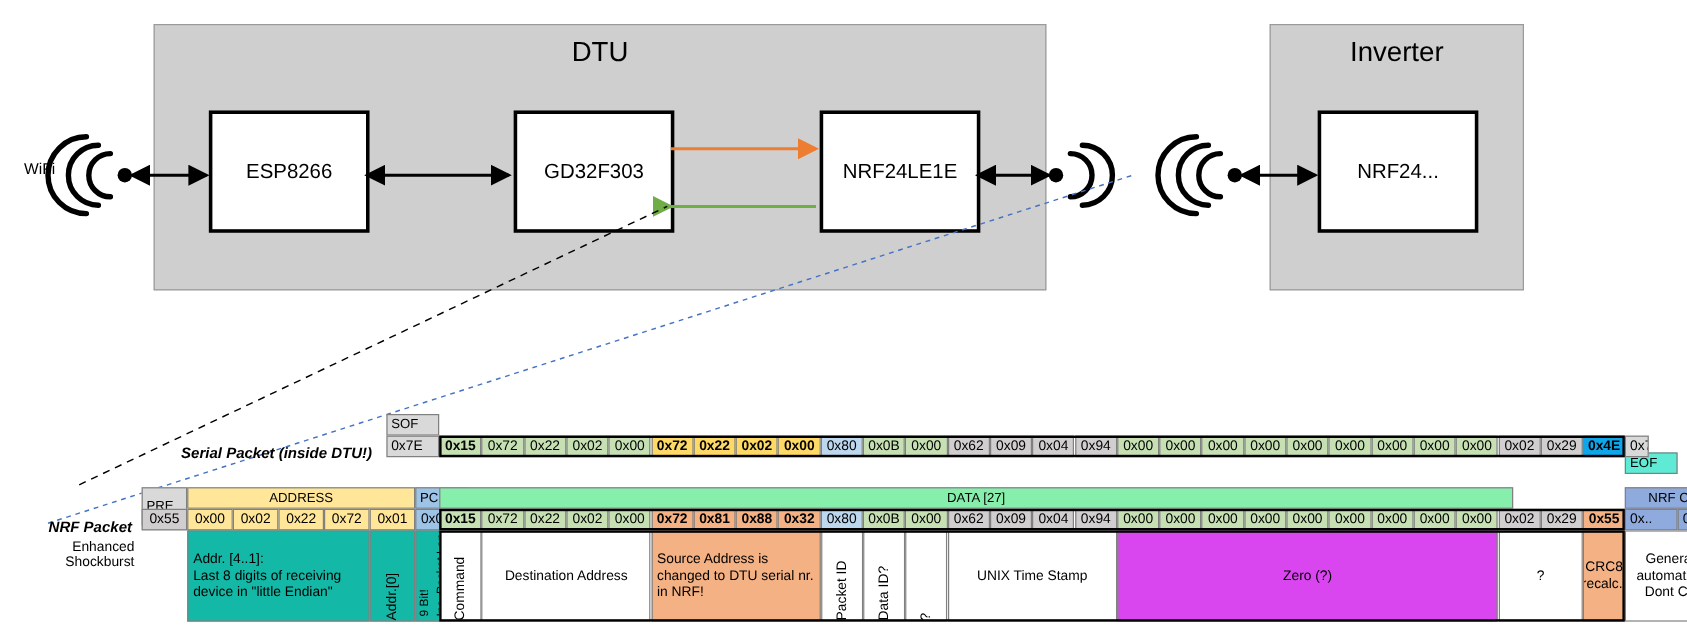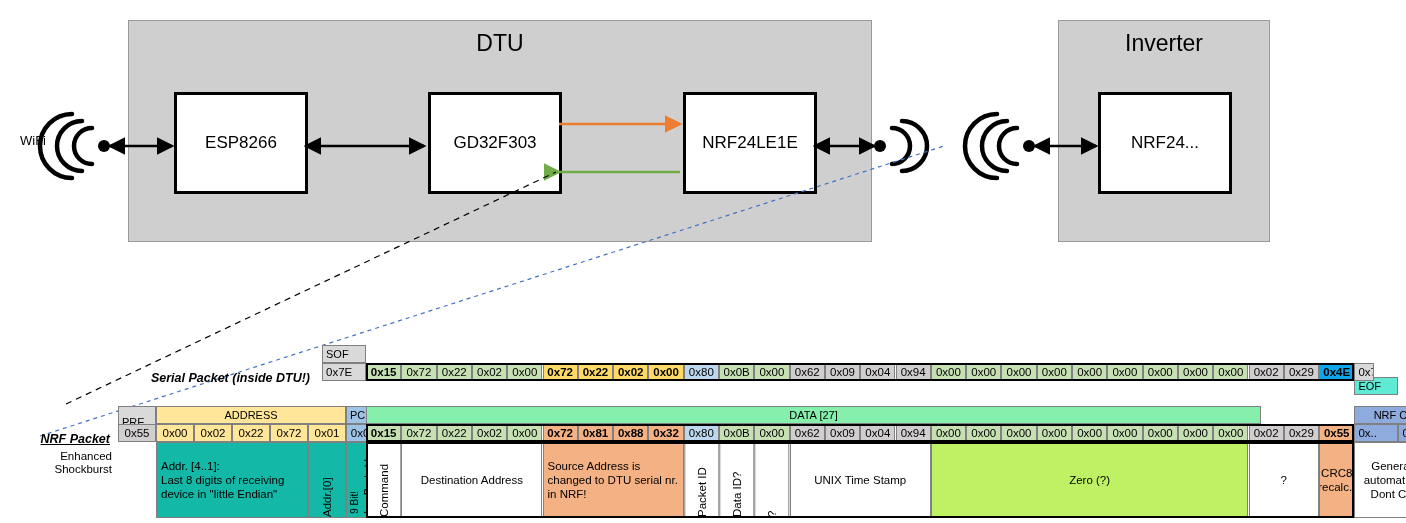--- a/index.html
+++ b/index.html
@@ -109,21 +109,21 @@
     <path d="M997,114 A32,32 0 0 0 997,178"></path>
   </g>
   <circle cx="1029" cy="146" r="6" fill="#000"></circle>
   <line x1="1035" y1="146" x2="1096" y2="146" stroke="#000" stroke-width="2.5" marker-start="url(#abr)" marker-end="url(#ab)"></line>
 
   <line x1="66" y1="404" x2="556" y2="172" stroke="#000" stroke-width="1.2" stroke-dasharray="6,5"></line>
   <line x1="40" y1="436" x2="944" y2="146" stroke="#4472c4" stroke-width="1.2" stroke-dasharray="4,4"></line>
 </svg>
 
 <div class="ptitle" style="left:0px;top:371px;width:310px;">Serial Packet (inside DTU!)</div>
-<div class="ptitle" style="left:0px;top:432px;width:110px;text-decoration:underline;">NRF Packet</div>
+<div class="ptitle" style="left:0px;top:432px;width:110px;">NRF Packet</div>
 <div class="psub" style="left:0px;top:450px;width:112px;">Enhanced Shockburst</div>
 
 <div id="tables">
     <div class="cell grp" style="left:322px;top:345px;width:44px;height:18px;background:#d9d9d9;justify-content:flex-start;padding-left:3px;">SOF</div>
     <div class="cell hx" style="left:322px;top:363px;width:44px;height:18px;background:#d9d9d9;justify-content:flex-start;padding-left:3px;">0x7E</div>
     <div class="cell hx bold" style="left:366px;top:363px;width:35.3px;height:18px;background:#c6e0b4;">0x15</div>
     <div class="cell hx" style="left:401.3px;top:363px;width:35.3px;height:18px;background:#c6e0b4;">0x72</div>
     <div class="cell hx" style="left:436.6px;top:363px;width:35.3px;height:18px;background:#c6e0b4;">0x22</div>
     <div class="cell hx" style="left:471.9px;top:363px;width:35.3px;height:18px;background:#c6e0b4;">0x02</div>
     <div class="cell hx" style="left:507.2px;top:363px;width:35.3px;height:18px;background:#c6e0b4;">0x00</div>
@@ -202,18 +202,18 @@
       <div style="position:absolute;left:2px;bottom:3px;writing-mode:vertical-rl;transform:rotate(180deg);font-size:10px;line-height:11px;white-space:nowrap;">9 Bit!</div>
       <div style="position:absolute;left:16px;bottom:3px;writing-mode:vertical-rl;transform:rotate(180deg);font-size:10px;line-height:11px;white-space:nowrap;">Inc. Packet Length</div>
     </div>
     <div class="desc vert" style="left:366px;top:442px;width:35.3px;height:76px;background:#fff;">Command</div>
     <div class="desc c" style="left:401.3px;top:442px;width:141.2px;height:76px;background:#fff;">Destination Address</div>
     <div class="desc l" style="left:542.5px;top:442px;width:141.2px;height:76px;background:#f4b183;padding-right:3px;">Source Address is changed to DTU serial nr. in NRF!</div>
     <div class="desc vert" style="left:683.7px;top:442px;width:35.3px;height:76px;background:#fff;">Packet ID</div>
     <div class="desc vert" style="left:719px;top:442px;width:35.3px;height:76px;background:#fff;">Data ID?</div>
     <div class="desc vert" style="left:754.3px;top:442px;width:35.3px;height:76px;background:#fff;">?</div>
     <div class="desc c" style="left:789.5999999999999px;top:442px;width:141.2px;height:76px;background:#fff;">UNIX Time Stamp</div>
-    <div class="desc c" style="left:930.8px;top:442px;width:317.7px;height:76px;background:#bef264;">Zero (?)</div>
+    <div class="desc c" style="left:930.8px;top:442px;width:317.7px;height:76px;background:#d946ef;">Zero (?)</div>
     <div class="desc c" style="left:1248.5px;top:442px;width:70.6px;height:76px;background:#fff;">?</div>
     <div class="desc c" style="left:1319.1px;top:442px;width:35.3px;height:76px;background:#f4b183;">CRC8 recalc.!</div>
     <div class="desc c" style="left:1354.3999999999999px;top:442px;width:88px;height:76px;background:#fff;">Generated automatically.<br>Dont Care!</div>
     <div class="thickrow" style="left:366px;top:442px;width:988.3999999999999px;height:76px;"></div>
   </div>
 
 </body></html>

